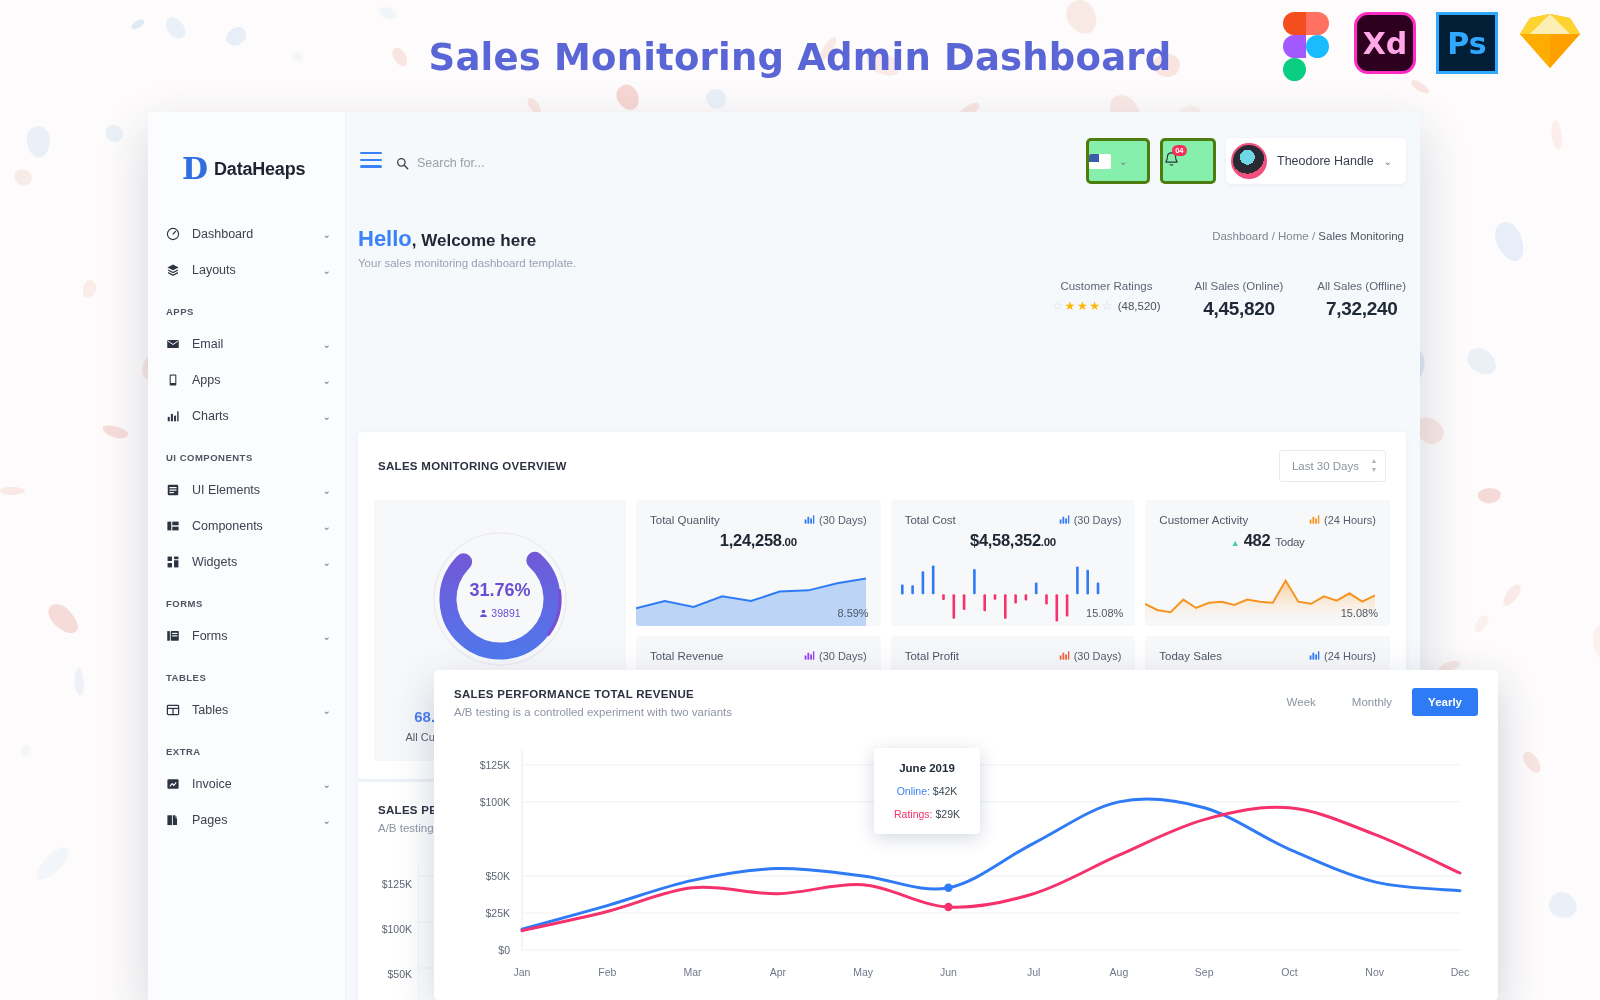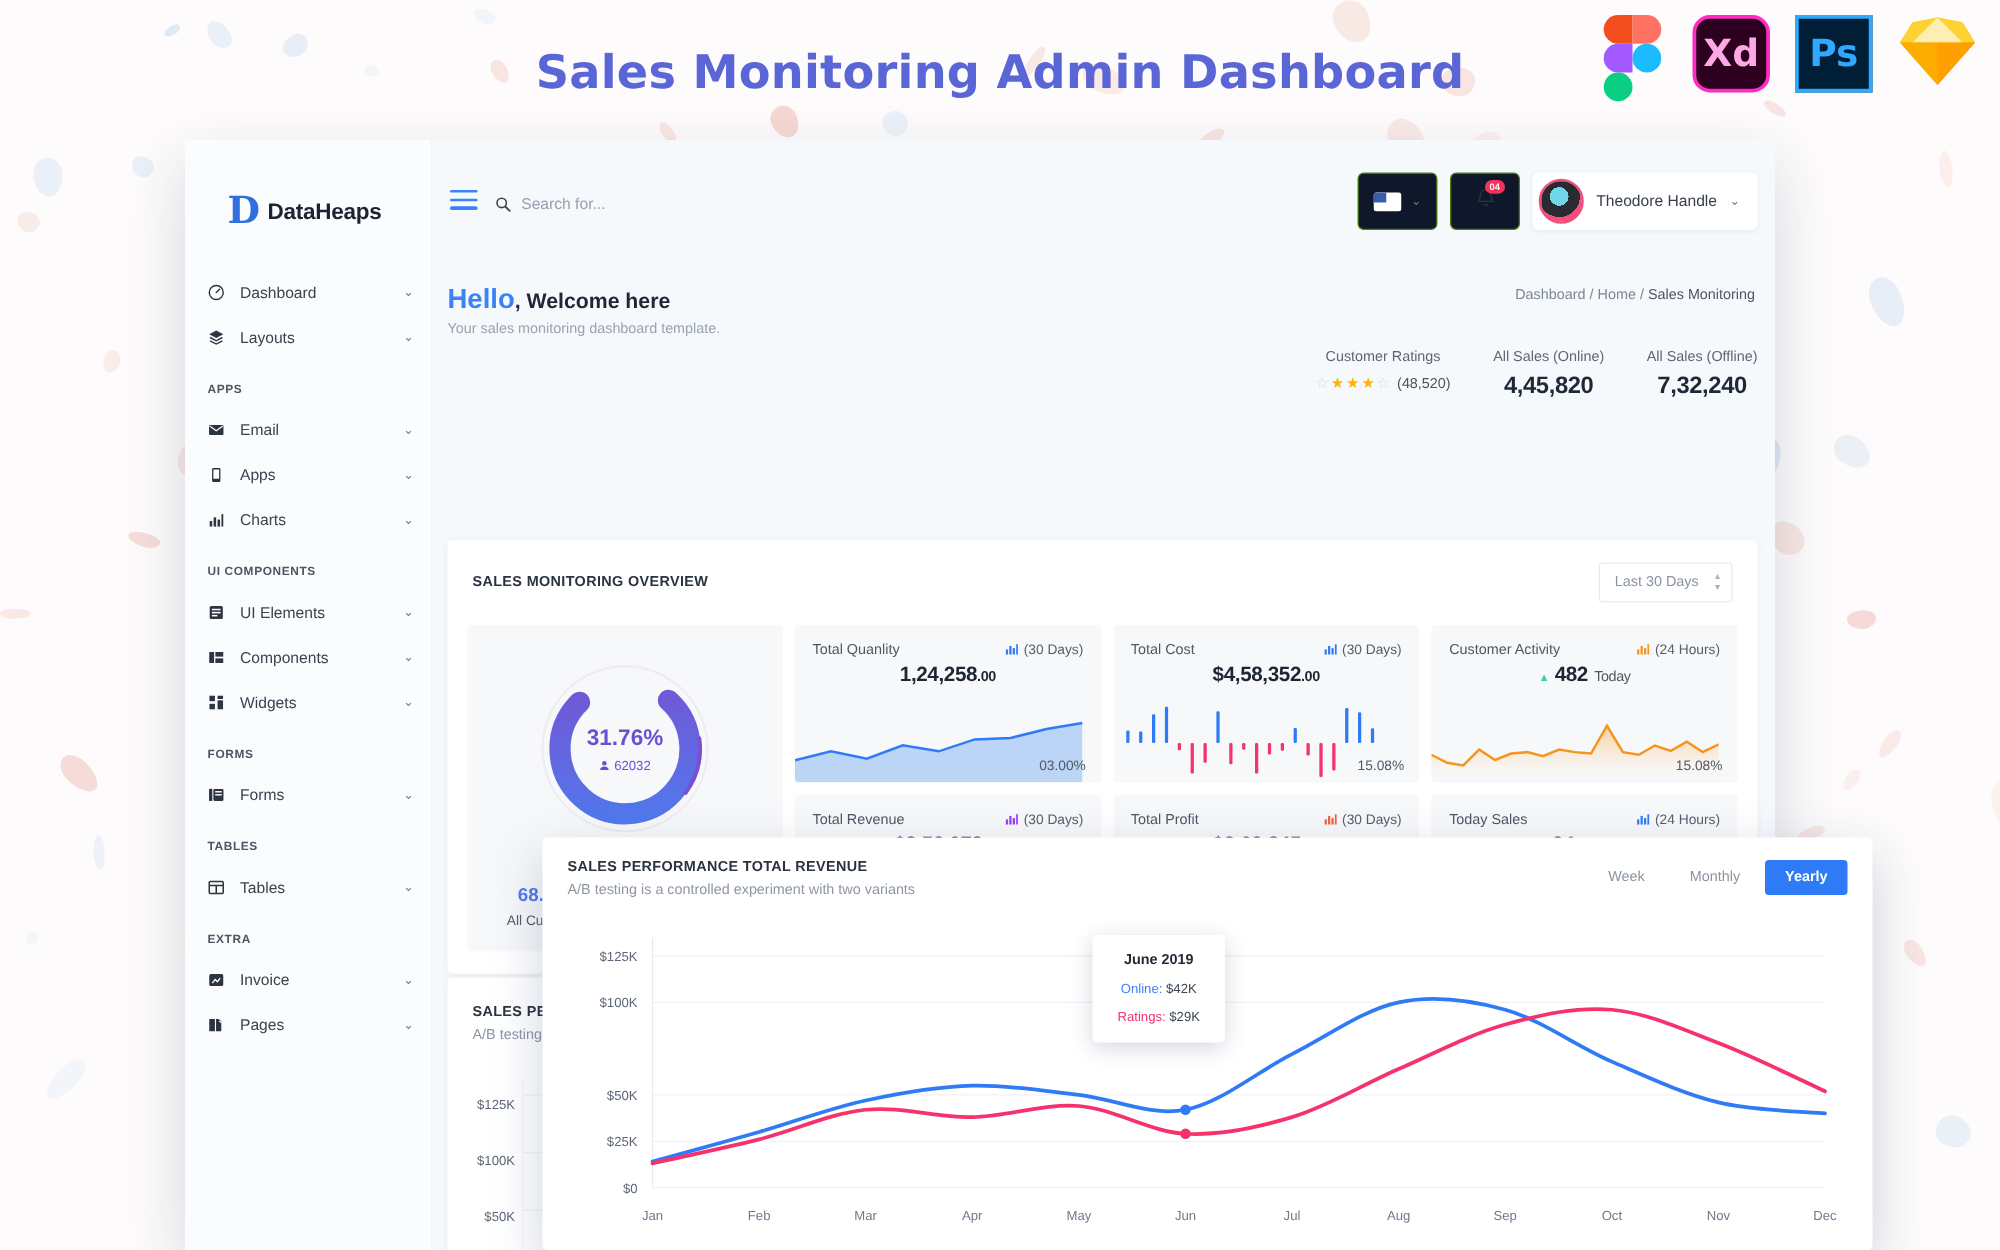--- a/index.html
+++ b/index.html
@@ -64,21 +64,21 @@
   .chev { color: #6f7684; font-size: 10px; }
 
   
   .topbar { position: absolute; left: 198px; top: 0; right: 0; height: 96px; background: #f6f9fc; }
   .burger { position: absolute; left: 14px; top: 40px; width: 22px; }
   .burger i { display: block; height: 2.2px; background: #3b82f6; border-radius: 2px; margin-bottom: 4.5px; }
   .search { position: absolute; left: 50px; top: 44px; display: flex; align-items: center; gap: 8px; }
   .search-txt { font-size: 12.5px; color: #97a0ad; }
 
   .tb-right { position: absolute; right: 14px; top: 26px; display: flex; align-items: center; gap: 10px; }
-  .tb-box { height: 46px; background: #0f172a; border: 1px solid #4d7c0f; border-radius: 5px; display: flex; align-items: center; justify-content: center; gap: 8px; }
+  .tb-box { height: 46px; background: #86efac; border: 3px solid #4d7c0f; border-radius: 5px; display: flex; align-items: center; justify-content: flex-start; gap: 8px; }
   .flag { width: 22px; height: 15px; border-radius: 2px; overflow: hidden; position: relative; background: #fff; }
   .flag .stripe { height: 2.1px; background: #d8232a; }
   .flag .canton { position: absolute; left: 0; top: 0; width: 10px; height: 8px; background: #3b5ca8; }
   .bell-wrap { position: relative; }
   .badge { position: absolute; right: -7px; top: -6px; background: #f5325b; color: #fff; font-size: 7.5px; font-weight: bold; border-radius: 8px; padding: 1px 3.5px; }
   .user-box { height: 46px; background: #fff; border-radius: 5px; display: flex; align-items: center; gap: 10px; padding: 0 14px 0 5px; box-shadow: 0 1px 4px rgba(40,60,110,.07); }
   .avatar { width: 36px; height: 36px; border-radius: 50%; background: radial-gradient(circle at 45% 38%, #6fd7e8 0 28%, #2a2a33 28% 62%, #f0507e 62%); border: 2px solid #f0507e; }
   .user-name { font-size: 12.5px; color: #39404d; }
 
   
@@ -596,21 +596,21 @@
                   <circle cx="75" cy="75" r="52" fill="none" stroke="url(#dg)" stroke-width="17" stroke-linecap="round" stroke-dasharray="248 79" transform="rotate(-48 75 75)"></circle>
                   <circle cx="75" cy="75" r="60" fill="none" stroke="#7b4fd1" stroke-width="3.2" stroke-linecap="round" stroke-dasharray="46 331" transform="rotate(-8 75 75)"></circle>
                 </svg>
                 <div class="donut-center">
                   <div class="donut-pct">31.76%</div>
                   <div class="donut-sub">
                     <svg width="9" height="9" viewBox="0 0 12 12" style="vertical-align:-1px">
                       <circle cx="6" cy="3.4" r="2.4" fill="#6a4fd4"></circle>
                       <path d="M1.4 10.6c0-2.3 2-3.6 4.6-3.6s4.6 1.3 4.6 3.6z" fill="#6a4fd4"></path>
                     </svg>
-                    <span>62032</span>
+                    <span>39891</span>
                   </div>
                 </div>
               </div>
             </div>
             <div class="donut-legend" id="donut-legend">
                 <div style="text-align: center;">
                   <div class="dl-val" style="color:#4c7df0">68.24%</div>
                   <div class="dl-lab">All Customers</div>
                 </div>
                 <div style="text-align: center;">
@@ -632,21 +632,21 @@
                       <rect x="13" y="2" width="2" height="12" fill="#2f7bf6"></rect>
                     </svg>
                     <span>(30 Days)</span>
                   </span>
                 </div>
                 <div class="mini-value"><span>1,24,258</span><small>.00</small></div>
                 <div class="mini-spark"><svg width="230" height="66" viewBox="0 0 230 66">
                     <path d="M0 48.18 L28.75 41.052 L57.5 46.992 L86.25 36.3 L115 41.052 L143.75 31.548000000000002 L172.5 30.36 L201.25 23.232 L230 18.479999999999997 L230 66 L0 66 Z" fill="#bcd5f7"></path>
                     <path d="M0 48.18 L28.75 41.052 L57.5 46.992 L86.25 36.3 L115 41.052 L143.75 31.548000000000002 L172.5 30.36 L201.25 23.232 L230 18.479999999999997 " fill="none" stroke="#2f7bf6" stroke-width="2"></path>
                   </svg></div>
-                <div class="mini-pct">03.00%</div>
+                <div class="mini-pct">8.59%</div>
               </div>
               <div class="mini">
                 <div class="mini-top">
                   <span class="mini-label">Total Cost</span>
                   <span class="mini-period">
                     <svg width="11" height="11" viewBox="0 0 16 16">
                       <rect x="1" y="8" width="2.6" height="6" fill="#2f7bf6"></rect>
                       <rect x="5" y="4" width="2.6" height="10" fill="#2f7bf6"></rect>
                       <rect x="9" y="6.5" width="2.6" height="7.5" fill="#2f7bf6"></rect>
                       <rect x="13" y="2" width="2" height="12" fill="#2f7bf6"></rect>

